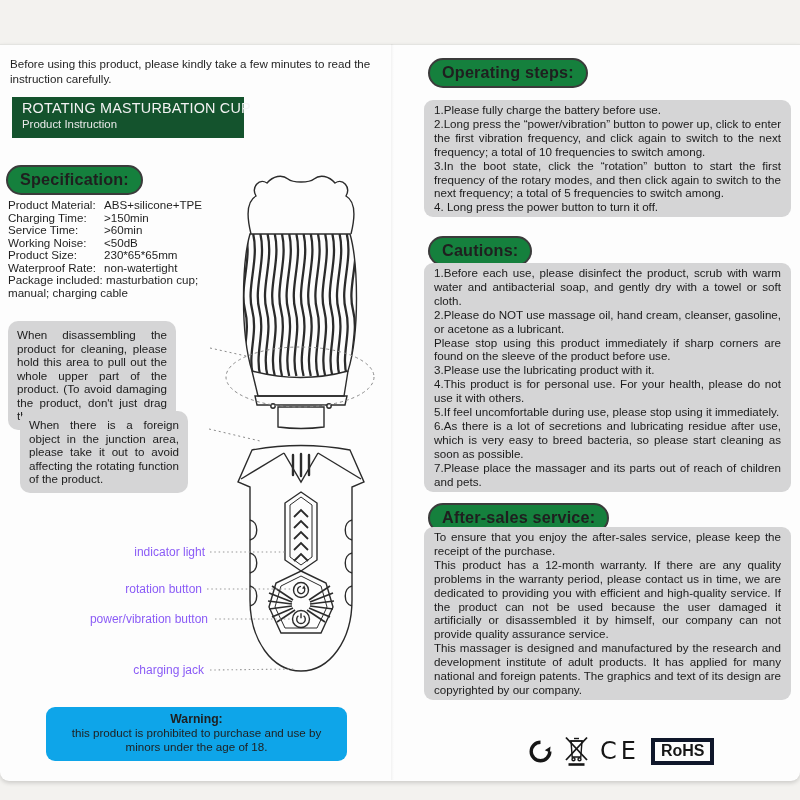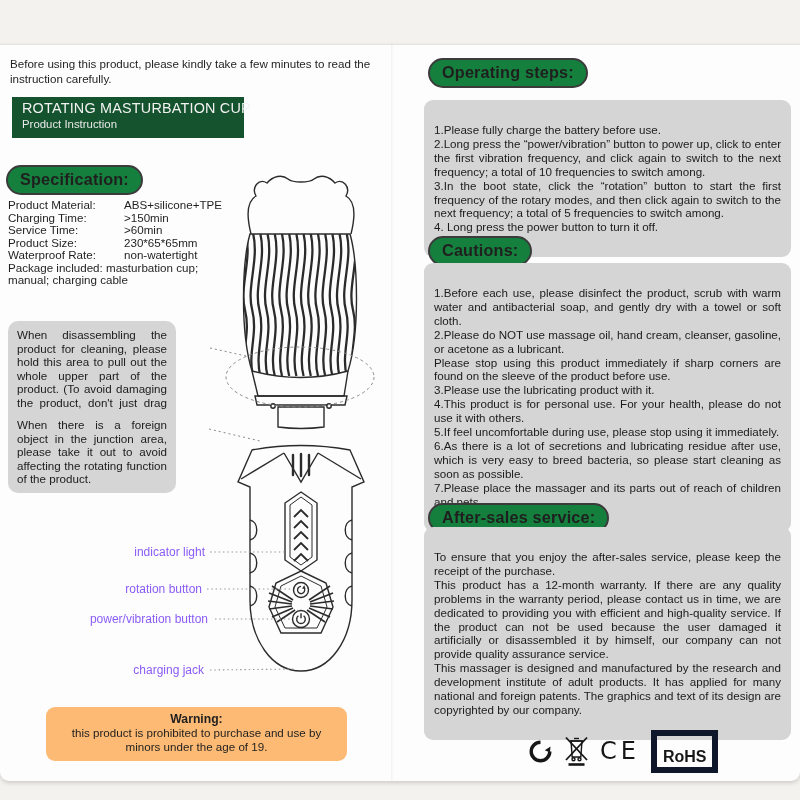--- a/index.html
+++ b/index.html
@@ -22,45 +22,45 @@
   .titlebar{left:12px;top:97px;width:232px;height:41px;background:#14532d;color:#f2f2f2;
     box-sizing:border-box;padding:3px 6px 0 10px;}
   .titlebar .t1{font-size:14.4px;letter-spacing:0.2px;white-space:nowrap;}
   .titlebar .t2{font-size:11.4px;margin-top:2px;color:#e9e9e9;}
   .oval{
     border:2px solid #3b3b3b;border-radius:17px;padding:3px 12px 4px;
     font-weight:bold;font-size:16.2px;background:#15803d;display:inline-block;
     letter-spacing:0.2px;white-space:nowrap;
   }
   .spec{left:8px;top:199px;width:228px;font-size:11.6px;line-height:12.5px;}
-  .spec-row{display:flex;gap:20px;}
+  .spec-row{display:flex;}
   .spec-label{width:96px;flex:none;}
   .pkg{width:214px;}
   .note{
     background:#d5d5d6;border-radius:10px;box-sizing:border-box;
     padding:7px 9px;font-size:11.6px;line-height:13.5px;text-align:justify;
     width:168px;color:#1b1b1b;
   }
   .note1{left:8px;top:321px;}
-  .note2{left:8px;top:411px;}
+  .note2{left:20px;top:411px;}
   .dlabel{font-size:12px;text-align:right;color:#8b5cf6;white-space:nowrap;}
   .warn{
-    left:46px;top:707px;width:301px;background:#fdba74;border-radius:9px;
+    left:46px;top:707px;width:301px;background:#0ea5e9;border-radius:9px;
     box-sizing:border-box;text-align:center;padding:5px 10px 7px;
     font-size:11.6px;line-height:14px;
   }
   .warn-title{font-weight:bold;font-size:12.2px;}
   .rbox{
     left:424px;width:367px;background:#d5d5d6;border-radius:9px;
-    box-sizing:border-box;padding:23px 10px;font-size:11.6px;line-height:13.9px;
+    box-sizing:border-box;padding:3px 10px;font-size:11.6px;line-height:13.9px;
     text-align:justify;white-space:pre-line;color:#1b1b1b;
   }
   .certs{left:528px;top:734px;display:flex;align-items:center;gap:11px;height:34px;}
   .ce{font-family:"DejaVu Sans", sans-serif;font-size:24px;font-weight:400;letter-spacing:4px;color:#161616;}
-  .rohs{border:6px solid #0f172a;padding:12px 6px 1px;font-weight:bold;font-size:16px;color:#161616;}
+  .rohs{border:4px solid #0f172a;padding:0px 6px 1px;font-weight:bold;font-size:16px;color:#161616;}
   svg{display:block;}
 </style>
 </head>
 <body>
 
 <div class="abs sheet"></div>
 <div class="abs seam"></div>
 
 <svg class="abs" style="left:0;top:0;pointer-events:none" width="800" height="800" viewBox="0 0 800 800">
   <defs>
@@ -190,41 +190,45 @@
     </div>
   <div class="spec-row">
       <span class="spec-label">Charging Time:</span>
       <span>&gt;150min</span>
     </div>
   <div class="spec-row">
       <span class="spec-label">Service Time:</span>
       <span>&gt;60min</span>
     </div>
   <div class="spec-row">
+      <span class="spec-label">Working Noise:</span>
+      <span>&lt;50dB</span>
+    </div>
+  <div class="spec-row">
       <span class="spec-label">Product Size:</span>
       <span>230*65*65mm</span>
     </div>
   <div class="spec-row">
       <span class="spec-label">Waterproof Rate:</span>
       <span>non-watertight</span>
     </div>
   <div class="pkg">Package included: masturbation cup; manual; charging cable</div>
 </div>
 
 <div class="abs note note1">When disassembling the product for cleaning, please hold this area to pull out the whole upper part of the product. (To avoid damaging the product, don't just drag the sleeve)</div>
 <div class="abs note note2">When there is a foreign object in the junction area, please take it out to avoid affecting the rotating function of the product.</div>
 
 <div class="abs dlabel" style="left:35px;top:545px;width:170px;">indicator light</div>
 <div class="abs dlabel" style="left:32px;top:582px;width:170px;">rotation button</div>
 <div class="abs dlabel" style="left:28px;top:612px;width:180px;">power/vibration button</div>
 <div class="abs dlabel" style="left:34px;top:663px;width:170px;">charging jack</div>
 
 <div class="abs warn">
   <div class="warn-title">Warning:</div>
-  <div>this product is prohibited to purchase and use by minors under the age of 19.</div>
+  <div>this product is prohibited to purchase and use by minors under the age of 18.</div>
 </div>
 
 <div class="abs oval" style="left:428px;top:58px;">Operating steps:</div>
 <div class="abs rbox" style="top:100px;">1.Please fully charge the battery before use.
 2.Long press the “power/vibration” button to power up, click to enter the first vibration frequency, and click again to switch to the next frequency; a total of 10 frequencies to switch among.
 3.In the boot state, click the “rotation” button to start the first frequency of the rotary modes, and then click again to switch to the next frequency; a total of 5 frequencies to switch among.
 4. Long press the power button to turn it off.</div>
 
 <div class="abs oval" style="left:428px;top:236px;">Cautions:</div>
 <div class="abs rbox" style="top:263px;">1.Before each use, please disinfect the product, scrub with warm water and antibacterial soap, and gently dry with a towel or soft cloth.

